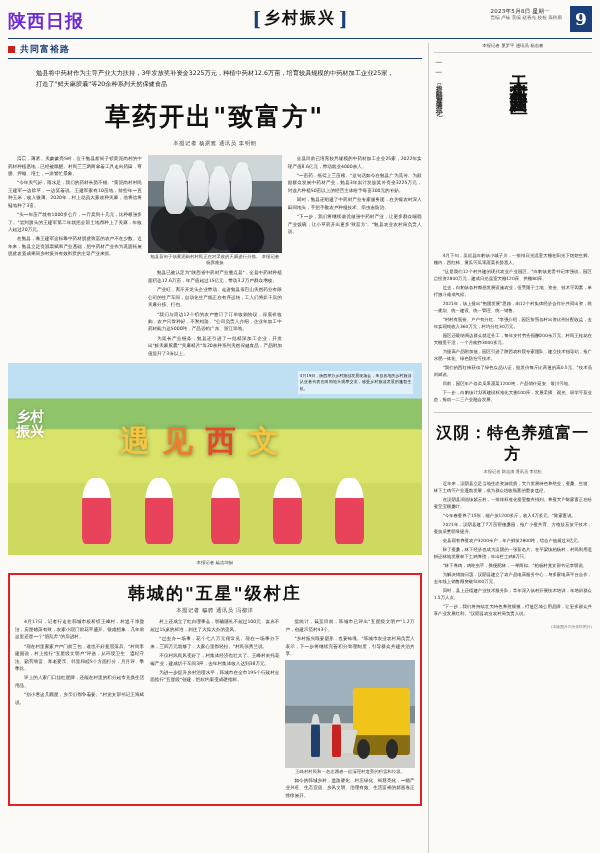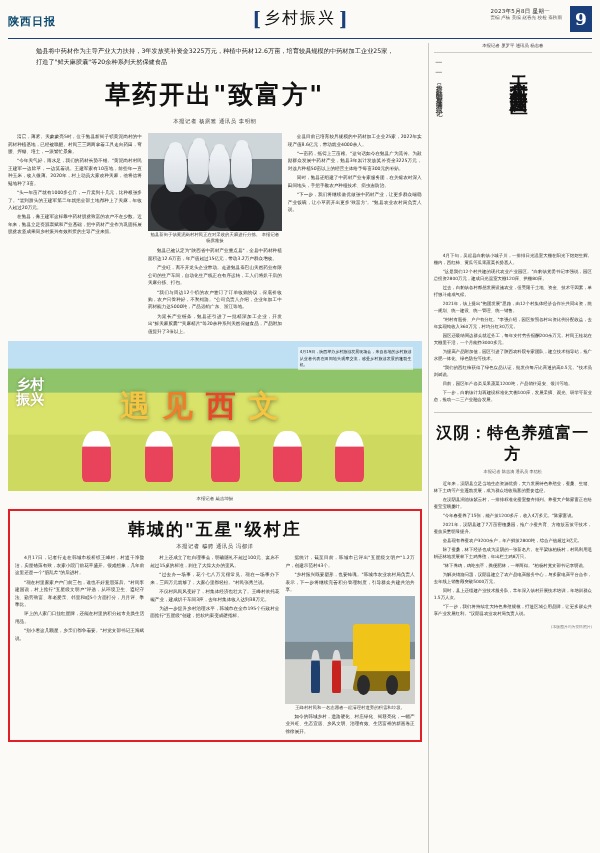--- a/index.html
+++ b/index.html
@@ -19,35 +19,35 @@
 
   
   .masthead{
     position:relative;
     height:30px;
     display:flex;align-items:center;
     border-bottom:1.5px solid #1b3f7a;
     padding-bottom:2px;
   }
   .logo{
-    color:#0c4a6e;
+    color:#6d28d9;
     font-family:"DejaVu Serif","Liberation Serif",serif;
     font-weight:bold;
-    font-size:11px;
+    font-size:18px;
     letter-spacing:1px;
     white-space:nowrap;
   }
   .section-title{
     position:absolute;left:50%;top:2px;transform:translateX(-50%);
     display:flex;align-items:center;gap:3px;
     font-family:"DejaVu Serif","Liberation Serif",serif;
   }
   .bracket{color:#1b3f7a;font-size:18px;font-weight:bold;}
   .section-title .txt{
-    font-size:16px;font-weight:normal;color:#111;letter-spacing:2px;
+    font-size:16px;font-weight:bold;color:#111;letter-spacing:2px;
   }
   .mast-right{
     position:absolute;right:30px;top:1px;
     text-align:left;
     font-size:5px;color:#333;line-height:1.5;
   }
   .mast-right .date{font-size:5.5px;color:#222;letter-spacing:.3px;}
   .mast-right .editors{font-size:4.6px;color:#555;}
   .pagenum{
     position:absolute;right:0;top:0;
@@ -131,21 +131,21 @@
   .worker.w1{left:12%;top:12%;width:17%;height:48%;}
   .worker.w2{left:30%;top:8%;width:16%;height:44%;}
   .worker.w3{left:46%;top:14%;width:15%;height:42%;}
   .worker.w4{left:62%;top:10%;width:16%;height:46%;}
   .worker .cap-hat{
     position:absolute;left:22%;top:-6%;width:56%;height:22%;
     background:#eef1f4;border-radius:50% 50% 20% 20%;
   }
 
   .photo-field{
-    height:150px;
+    height:192px;
     background:
       linear-gradient(180deg,#bfe0f2 0 18%,#8fc46a 19% 34%,#d9e36a 35% 62%,#cdd95f 63% 100%);
     position:relative;
   }
   .field-title{
     position:absolute;left:2%;top:24%;
     font-family:"DejaVu Serif","Liberation Serif",serif;
     font-weight:bold;color:#fff;font-size:14px;line-height:1.05;
     text-shadow:0 0 3px rgba(0,0,0,.35);
   }
@@ -250,20 +250,24 @@
       <div class="date">2023年5月8日 星期一</div>
       <div class="editors">责编 卢楠 美编 赵春光 校检 秦秋雨</div>
     </div>
     <div class="pagenum">9</div>
   </div>
 
   <div class="body-wrap">
 
     <div class="left-col">
 
+      <div class="strip">
+        <span class="sq"></span>
+        <span class="label">共同富裕路</span>
+      </div>
 
       <div class="lead-summary">勉县将中药材作为主导产业大力扶持，3年发放奖补资金3225万元，种植中药材12.6万亩，培育较具规模的中药材加工企业25家，打造了"鲜天麻胶囊"等20余种系列天然保健食品</div>
       <div class="headline">草药开出"致富方"</div>
       <div class="byline">本报记者 杨露雅 通讯员 李明朝</div>
 
       <div class="cols3">
         <div class="tcol">
           <div class="tx">
             <p>清晨，薄雾。天蒙蒙亮5时，位于勉县新街子镇黄泥岗村的中药材种植基地，已经被唤醒。村民三三两两拿着工具走向药田，弯腰、挥锄、培土，一派繁忙景象。</p>
             <p>"今年天气好，雨水足，我们的药材长势不错。"黄泥岗村村民王建军一边除草，一边笑着说。王建军家有10亩地，前些年一直种玉米，收入微薄。2020年，村上动员大家改种天麻，他将信将疑地种了3亩。</p>

